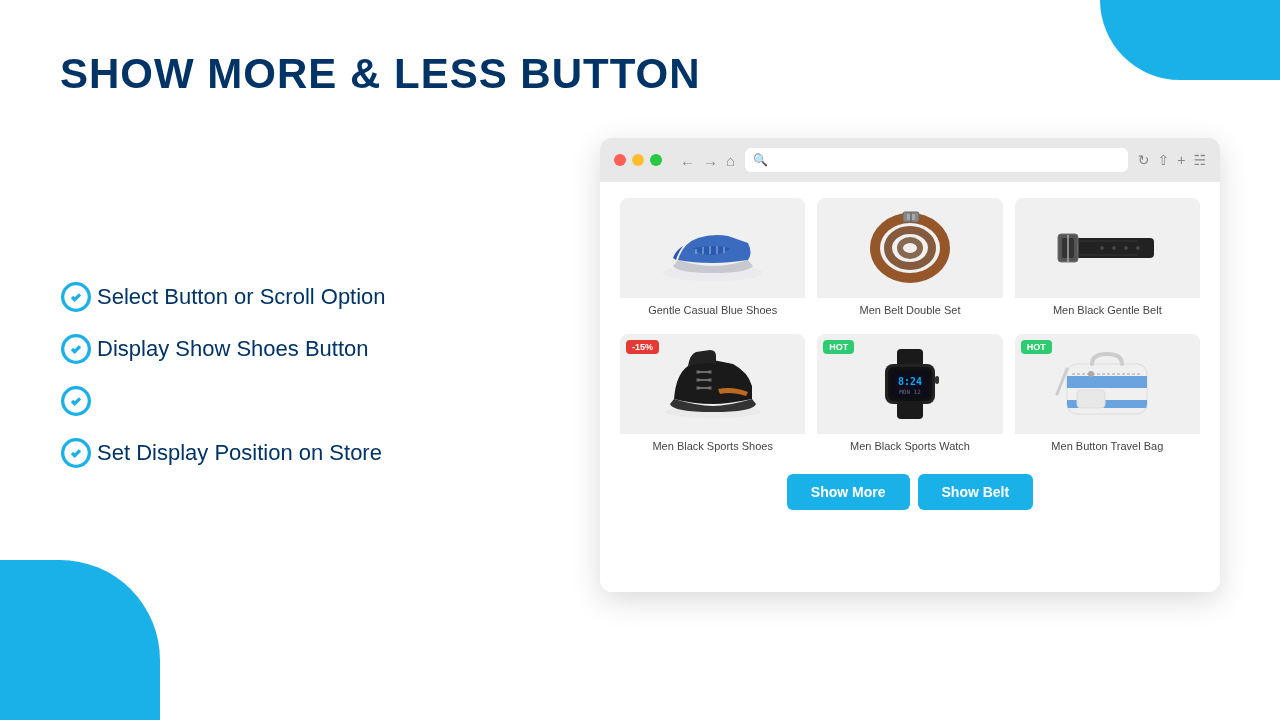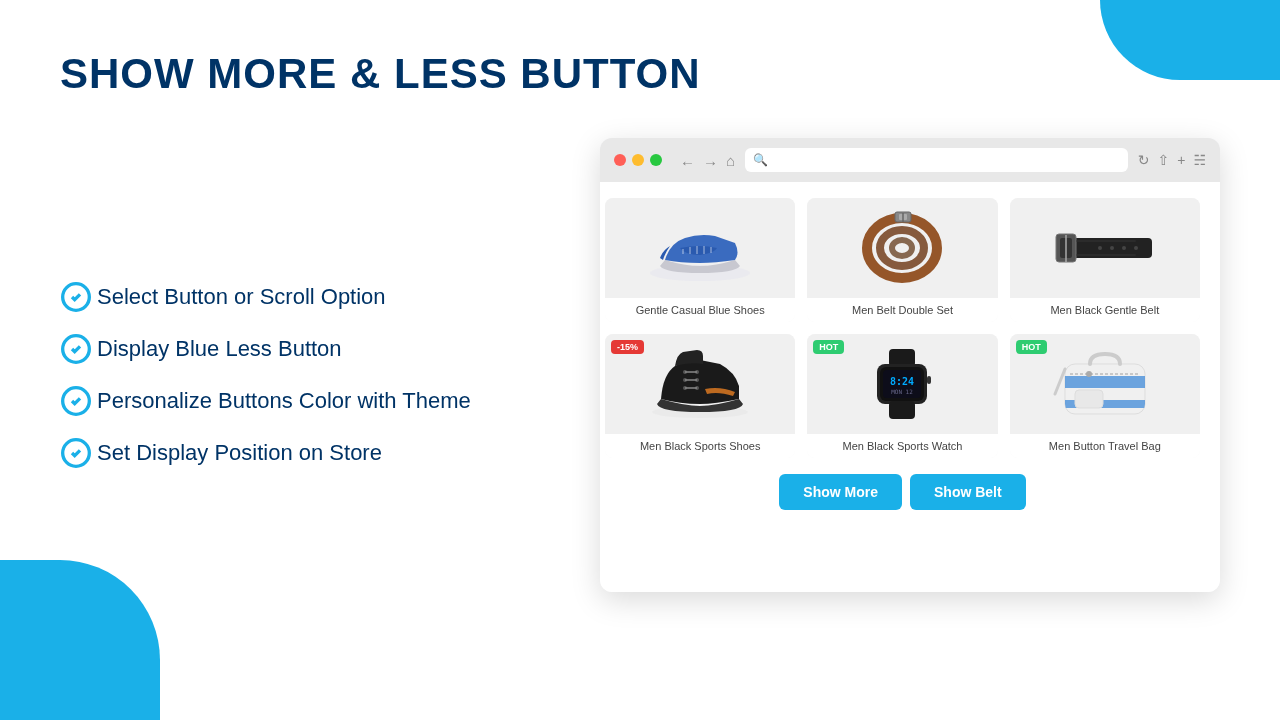--- a/index.html
+++ b/index.html
@@ -153,21 +153,21 @@
     .browser-actions {
       display: flex;
       gap: 8px;
       color: #888;
       font-size: 14px;
     }
 
     .browser-content {
       flex: 1;
       background: #ffffff;
-      padding: 16px 20px 12px 5px;
+      padding: 16px 20px 12px 20px;
       display: flex;
       flex-direction: column;
       gap: 8px;
     }
 
     .products-grid {
       display: grid;
       grid-template-columns: repeat(3, 1fr);
       gap: 12px;
     }
@@ -261,32 +261,31 @@
         <span class="feature-text">Select Button or Scroll Option</span>
       </div>
 
       <div class="feature-item">
         <span class="check-icon">
           <svg viewBox="0 0 24 24" fill="none" stroke="#1ab0e8" stroke-width="2.5" width="32" height="32">
             <circle cx="12" cy="12" r="10"></circle>
             <polyline points="9 12 11 14 15 10"></polyline>
           </svg>
         </span>
-        <span class="feature-text">Display Blue Less Button</span>
+        <span class="feature-text">Display Show Shoes Button</span>
       </div>
 
 
       <div class="feature-item">
         <span class="check-icon">
           <svg viewBox="0 0 24 24" fill="none" stroke="#1ab0e8" stroke-width="2.5" width="32" height="32">
             <circle cx="12" cy="12" r="10"></circle>
             <polyline points="9 12 11 14 15 10"></polyline>
           </svg>
         </span>
-        <span class="feature-text">Personalize Buttons Color with Theme</span>
       </div>
 
       <div class="feature-item">
         <span class="check-icon">
           <svg viewBox="0 0 24 24" fill="none" stroke="#1ab0e8" stroke-width="2.5" width="32" height="32">
             <circle cx="12" cy="12" r="10"></circle>
             <polyline points="9 12 11 14 15 10"></polyline>
           </svg>
         </span>
         <span class="feature-text">Set Display Position on Store</span>

